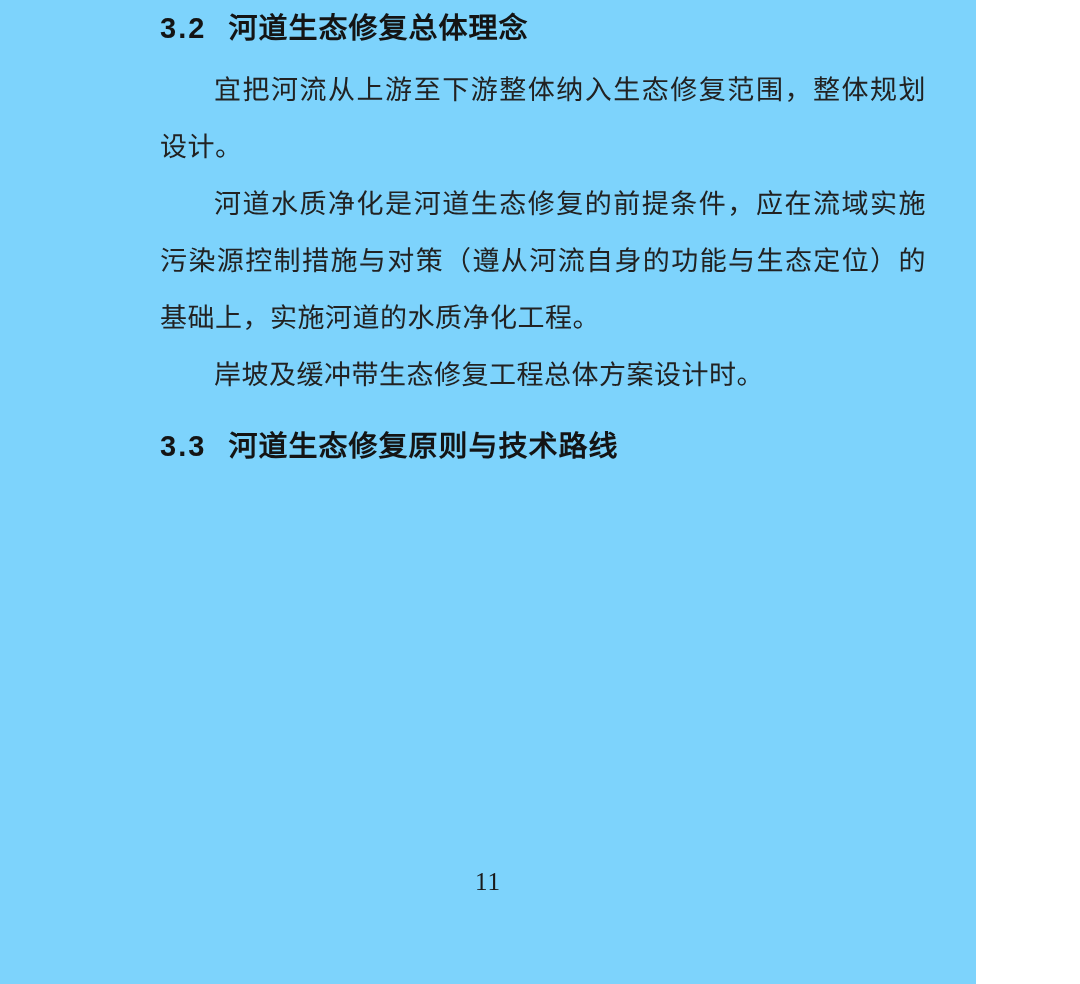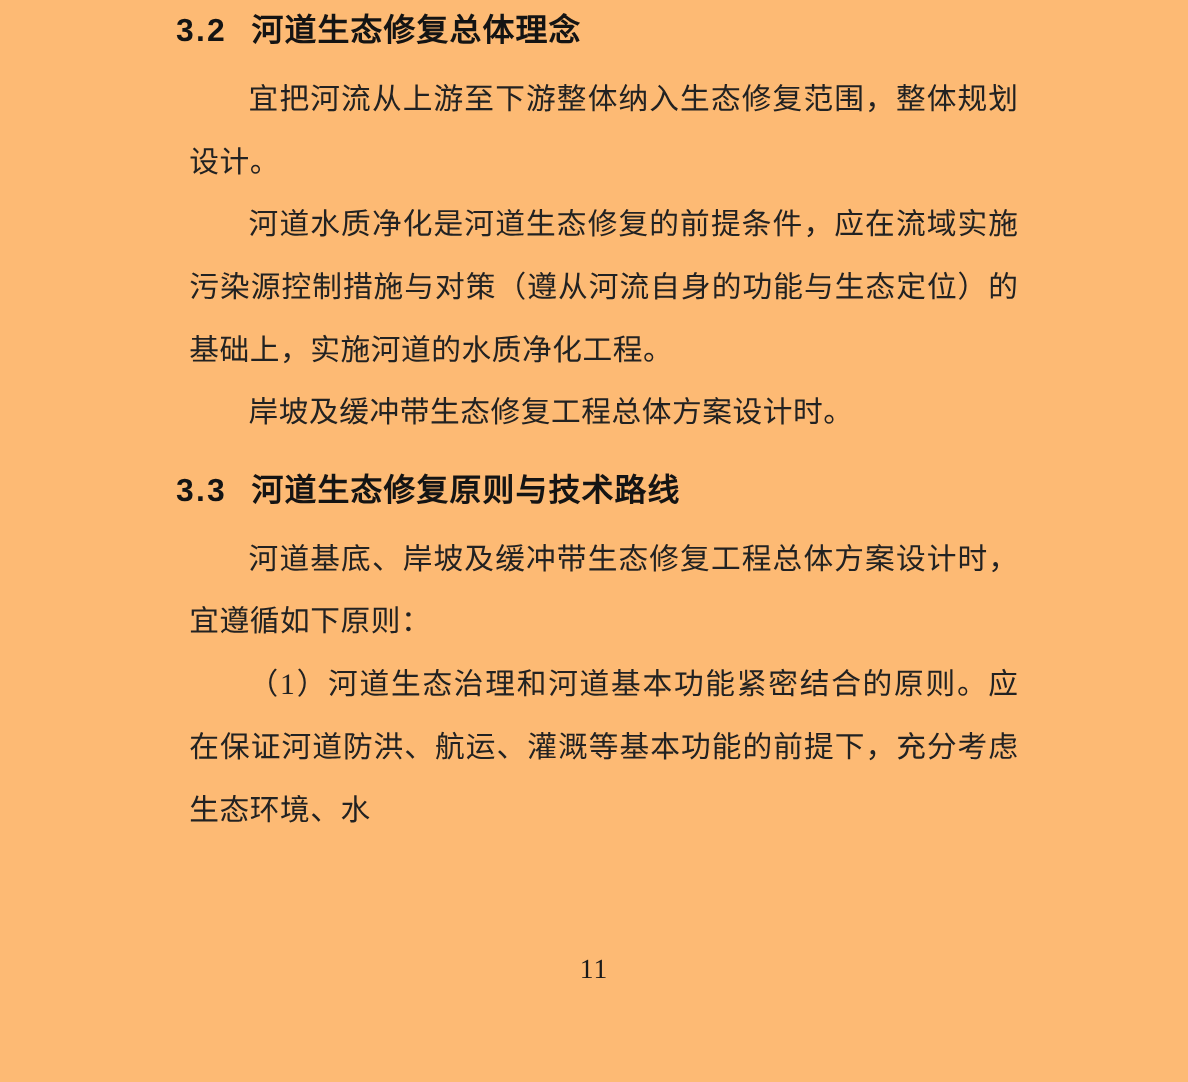--- a/index.html
+++ b/index.html
@@ -2,23 +2,23 @@
 <html lang="zh-CN"><head>
 <meta charset="utf-8">
 <style>
   html, body {
     margin: 0;
     padding: 0;
     background: #ffffff;
   }
   .page {
     position: relative;
-    width: 1080px;
+    width: 976px;
     height: 984px;
-    background: #fdba74;
+    background: #7dd3fc;
     color: #1f1f1f;
     font-family: "Liberation Serif", "DejaVu Serif", serif;
     overflow: hidden;
   }
   .content {
     position: absolute;
     left: 160px;
     top: 8px;
     width: 766px;
   }
@@ -34,21 +34,20 @@
   .heading .h-num {
     font-family: "Liberation Sans", "DejaVu Sans", sans-serif;
     margin-right: 14px;
     letter-spacing: 2px;
   }
   .heading-33 {
     margin-top: 22px;
   }
   .para-group {
     margin-top: 14px;
-    margin-left: 12px;
   }
   .para {
     margin: 0;
     font-size: 27px;
     line-height: 57px;
     text-align: justify;
     text-indent: 2em;
     letter-spacing: 0.5px;
     color: #222222;
   }
@@ -79,21 +78,17 @@
       <p class="para">宜把河流从上游至下游整体纳入生态修复范围，整体规划设计。</p>
       <p class="para">河道水质净化是河道生态修复的前提条件，应在流域实施污染源控制措施与对策（遵从河流自身的功能与生态定位）的基础上，实施河道的水质净化工程。</p>
       <p class="para">岸坡及缓冲带生态修复工程总体方案设计时。</p>
     </div>
 
     <h2 class="heading heading-33">
       <span class="h-num">3.3</span>
       <span class="h-title">河道生态修复原则与技术路线</span>
     </h2>
 
-    <div class="para-group">
-      <p class="para">河道基底、岸坡及缓冲带生态修复工程总体方案设计时，宜遵循如下原则：</p>
-      <p class="para">（1）河道生态治理和河道基本功能紧密结合的原则。应在保证河道防洪、航运、灌溉等基本功能的前提下，充分考虑生态环境、水</p>
-    </div>
 
   </div>
 
   <div class="page-number">11</div>
 </div>
 
 </body></html>

